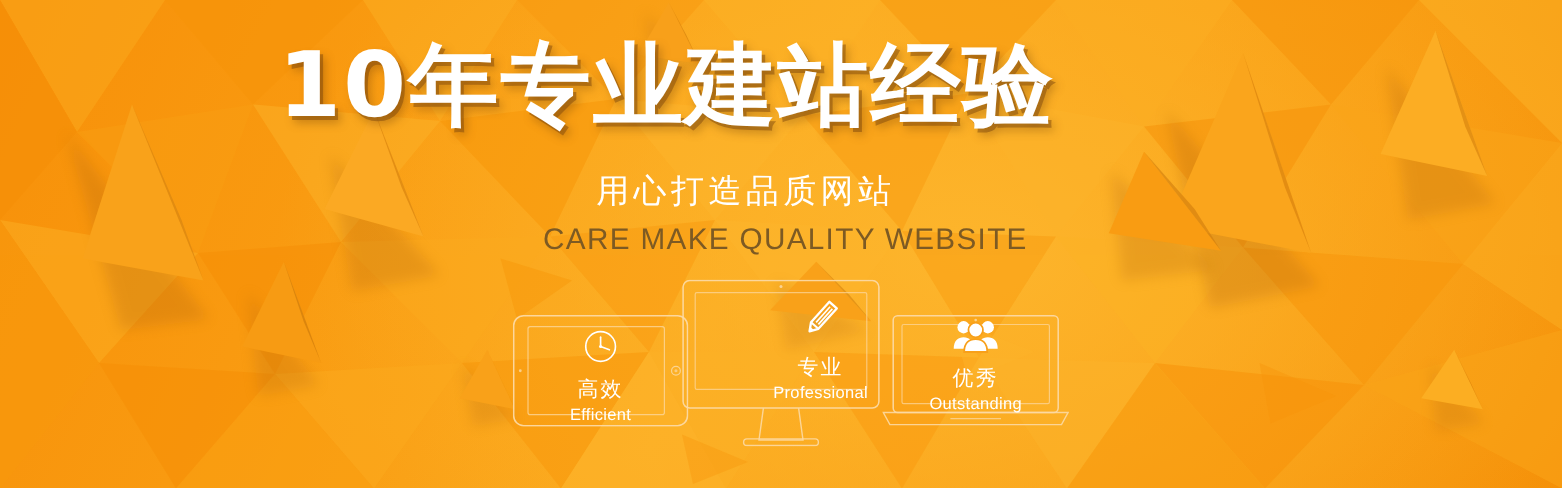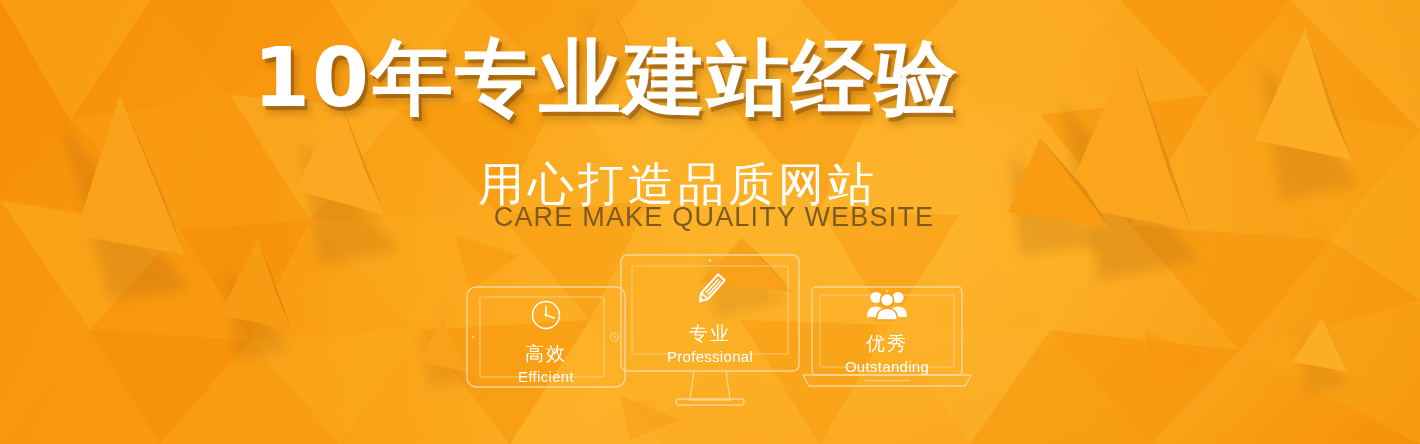--- a/index.html
+++ b/index.html
@@ -51,21 +51,21 @@
     white-space: nowrap;
   }
 
   .subhead-cn {
     position: absolute;
     left: 0;
     top: 154px;
     width: 1356px;
     text-align: center;
     font-family: "DejaVu Sans", "Liberation Sans", sans-serif;
-    font-size: 46px;
+    font-size: 30px;
     font-weight: normal;
     letter-spacing: 4px;
     color: #ffffff;
     white-space: nowrap;
   }
 
   .subhead-en {
     position: absolute;
     left: 4px;
     top: 202px;
@@ -271,21 +271,21 @@
     </div>
 
     <div class="device" style="left:158px; top:2px; width:180px; height:152px;">
       <svg width="180" height="152" viewBox="0 0 180 152">
         <rect x="1" y="1" width="178" height="116" rx="6" ry="6" fill="none" stroke="#fcd9a3" stroke-width="1.4" opacity=".95"></rect>
         <rect x="12" y="12" width="156" height="88" rx="1.5" ry="1.5" fill="none" stroke="#fcd9a3" stroke-width="1.1" opacity=".7"></rect>
         <circle cx="90" cy="6.5" r="1.4" fill="#fcd9a3" opacity=".85"></circle>
         <path d="M74,117 L70,146 L110,146 L106,117" fill="none" stroke="#fcd9a3" stroke-width="1.3" opacity=".9"></path>
         <rect x="56" y="145" width="68" height="6" rx="3" ry="3" fill="none" stroke="#fcd9a3" stroke-width="1.3" opacity=".9"></rect>
       </svg>
-      <div class="card-content" style="top:14px;">
+      <div class="card-content" style="top:14px;margin-left:36px;">
         <div class="icon-box">
           <svg width="44" height="44" viewBox="0 0 44 44">
             <g transform="rotate(42 22 22)">
               <path d="M17.5,5 L26.5,5 L26.5,30 L22,37 L17.5,30 Z" fill="none" stroke="#ffffff" stroke-width="2.1" stroke-linejoin="round"></path>
               <line x1="17.5" y1="30" x2="26.5" y2="30" stroke="#ffffff" stroke-width="1.8"></line>
               <line x1="21" y1="8" x2="21" y2="27" stroke="#ffffff" stroke-width="1.5"></line>
               <line x1="23.8" y1="8" x2="23.8" y2="27" stroke="#ffffff" stroke-width="1.5"></line>
               <path d="M20.3,33.5 L23.7,33.5 L22,36.8 Z" fill="#ffffff"></path>
             </g>
           </svg>

